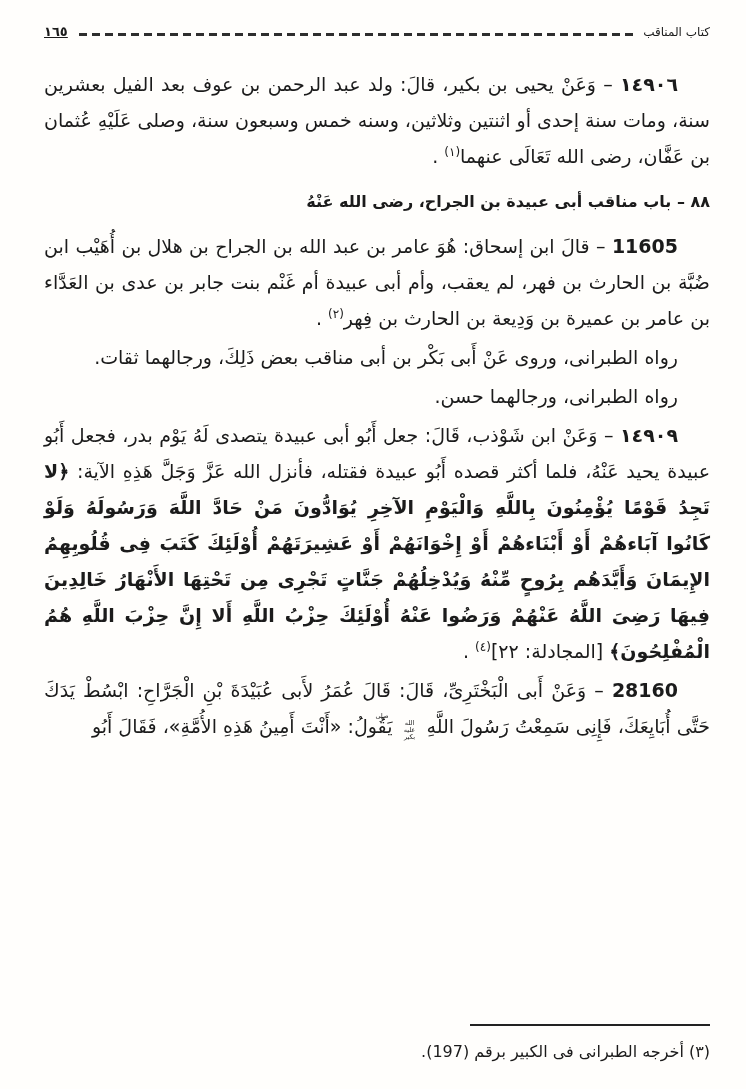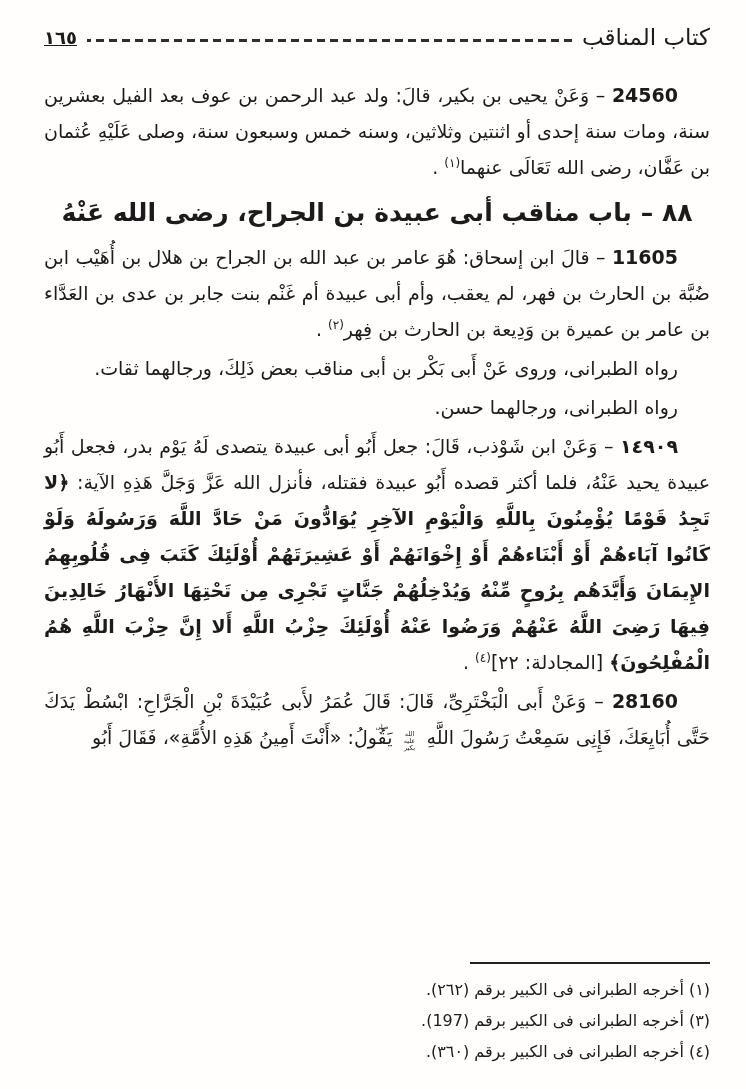--- a/index.html
+++ b/index.html
@@ -16,41 +16,41 @@
     flex-direction: column;
     padding: 24px 36px 22px 44px;
     overflow: hidden;
   }
   
   .runhead {
     display: flex;
     align-items: center;
     margin-bottom: 24px;
   }
-  .book-title { font-size: 23px; white-space: nowrap; }
+  .book-title { font-size: 12px; white-space: nowrap; }
   .head-rule {
     flex: 1;
     height: 3px;
     margin: 6px 10px 0 10px;
     background: repeating-linear-gradient(to left, #2e2e2e 0 8px, transparent 8px 13px);
   }
-  .page-num { font-size: 18px; font-weight: bold; letter-spacing: 2px; white-space: nowrap; text-decoration: underline; }
+  .page-num { font-size: 13px; font-weight: bold; letter-spacing: 2px; white-space: nowrap; text-decoration: underline; }
   
   main {
     font-size: 19px;
     line-height: 36px;
     text-align: justify;
   }
   .para { text-indent: 32px; margin: 3px 0; }
   .plain { text-indent: 32px; margin: 3px 0; }
   .chapter {
     text-indent: 0;
-    text-align: center;
+    text-align: right;
     font-weight: bold;
-    font-size: 25px;
+    font-size: 16px;
     margin: 10px 0 8px 0;
   }
   .hnum { font-weight: bold; letter-spacing: 1px; }
   .fnm { font-size: 12px; vertical-align: super; line-height: 0; }
   .verse { font-weight: bold; }
   .saw {
     display: inline-block;
     width: 22px;
     font-size: 6.5px;
     line-height: 1.1;
@@ -74,40 +74,38 @@
 <div class="page">
 
   <div class="runhead">
     <span class="book-title">كتاب المناقب</span>
     <span class="head-rule"></span>
     <span class="page-num">١٦٥</span>
   </div>
 
   <main>
 
-    <p class="para"><b class="hnum">24560</b><span> – وَعَنْ يحيى بن بكير، قالَ: ولد عبد الرحمن بن عوف بعد الفيل بعشرين سنة، ومات سنة إحدى أو اثنتين وثلاثين، وسنه خمس وسبعون سنة، وصلى عَلَيْهِ عُثمان بن عَفَّان، رضى الله تَعَالَى عنهما</span><sup class="fnm">(١)</sup><span> .</span></p>
+    <p class="para"><b class="hnum">١٤٩٠٦</b><span> – وَعَنْ يحيى بن بكير، قالَ: ولد عبد الرحمن بن عوف بعد الفيل بعشرين سنة، ومات سنة إحدى أو اثنتين وثلاثين، وسنه خمس وسبعون سنة، وصلى عَلَيْهِ عُثمان بن عَفَّان، رضى الله تَعَالَى عنهما</span><sup class="fnm">(١)</sup><span> .</span></p>
 
     <p class="chapter">٨٨ – باب مناقب أبى عبيدة بن الجراح، رضى الله عَنْهُ</p>
 
     <p class="para"><b class="hnum">11605</b><span> – قالَ ابن إسحاق: هُوَ عامر بن عبد الله بن الجراح بن هلال بن أُهَيْب ابن ضُبَّة بن الحارث بن فهر، لم يعقب، وأم أبى عبيدة أم غَنْم بنت جابر بن عدى بن العَدَّاء بن عامر بن عميرة بن وَدِيعة بن الحارث بن فِهر</span><sup class="fnm">(٢)</sup><span> .</span></p>
 
     <p class="plain">رواه الطبرانى، وروى عَنْ أَبى بَكْر بن أبى مناقب بعض ذَلِكَ، ورجالهما ثقات.</p>
 
 
     <p class="plain">رواه الطبرانى، ورجالهما حسن.</p>
 
     <p class="para"><b class="hnum">١٤٩٠٩</b><span> – وَعَنْ ابن شَوْذب، قَالَ: جعل أَبُو أبى عبيدة يتصدى لَهُ يَوْم بدر، فجعل أَبُو عبيدة يحيد عَنْهُ، فلما أكثر قصده أَبُو عبيدة فقتله، فأنزل الله عَزَّ وَجَلَّ هَذِهِ الآية: </span><span class="verse">﴿لا تَجِدُ قَوْمًا يُؤْمِنُونَ بِاللَّهِ وَالْيَوْمِ الآخِرِ يُوَادُّونَ مَنْ حَادَّ اللَّهَ وَرَسُولَهُ وَلَوْ كَانُوا آبَاءهُمْ أَوْ أَبْنَاءهُمْ أَوْ إِخْوَانَهُمْ أَوْ عَشِيرَتَهُمْ أُوْلَئِكَ كَتَبَ فِى قُلُوبِهِمُ الإِيمَانَ وَأَيَّدَهُم بِرُوحٍ مِّنْهُ وَيُدْخِلُهُمْ جَنَّاتٍ تَجْرِى مِن تَحْتِهَا الأَنْهَارُ خَالِدِينَ فِيهَا رَضِىَ اللَّهُ عَنْهُمْ وَرَضُوا عَنْهُ أُوْلَئِكَ حِزْبُ اللَّهِ أَلا إِنَّ حِزْبَ اللَّهِ هُمُ الْمُفْلِحُونَ﴾</span><span> [المجادلة: ٢٢]</span><sup class="fnm">(٤)</sup><span> .</span></p>
 
 
     <p class="para"><b class="hnum">28160</b><span> – وَعَنْ أَبى الْبَخْتَرِىِّ، قَالَ: قَالَ عُمَرُ لأَبى عُبَيْدَةَ بْنِ الْجَرَّاحِ: ابْسُطْ يَدَكَ حَتَّى أُبَايِعَكَ، فَإِنِى سَمِعْتُ رَسُولَ اللَّهِ </span><span class="saw">صلى الله عليه بكير</span><span> يَقُولُ: «أَنْتَ أَمِينُ هَذِهِ الأُمَّةِ»، فَقَالَ أَبُو</span></p>
 
   </main>
 
   <footer>
     <div class="fsep"></div>
     <div class="fnotes">
-      <p class="fnote">(١) أخرجه الطبرانى فى الكبير برقم (٢٦٢).</p>
       <p class="fnote">(٣) أخرجه الطبرانى فى الكبير برقم (197).</p>
-      <p class="fnote">(٤) أخرجه الطبرانى فى الكبير برقم (٣٦٠).</p>
     </div>
   </footer>
 
 </div>
 
 </body></html>

